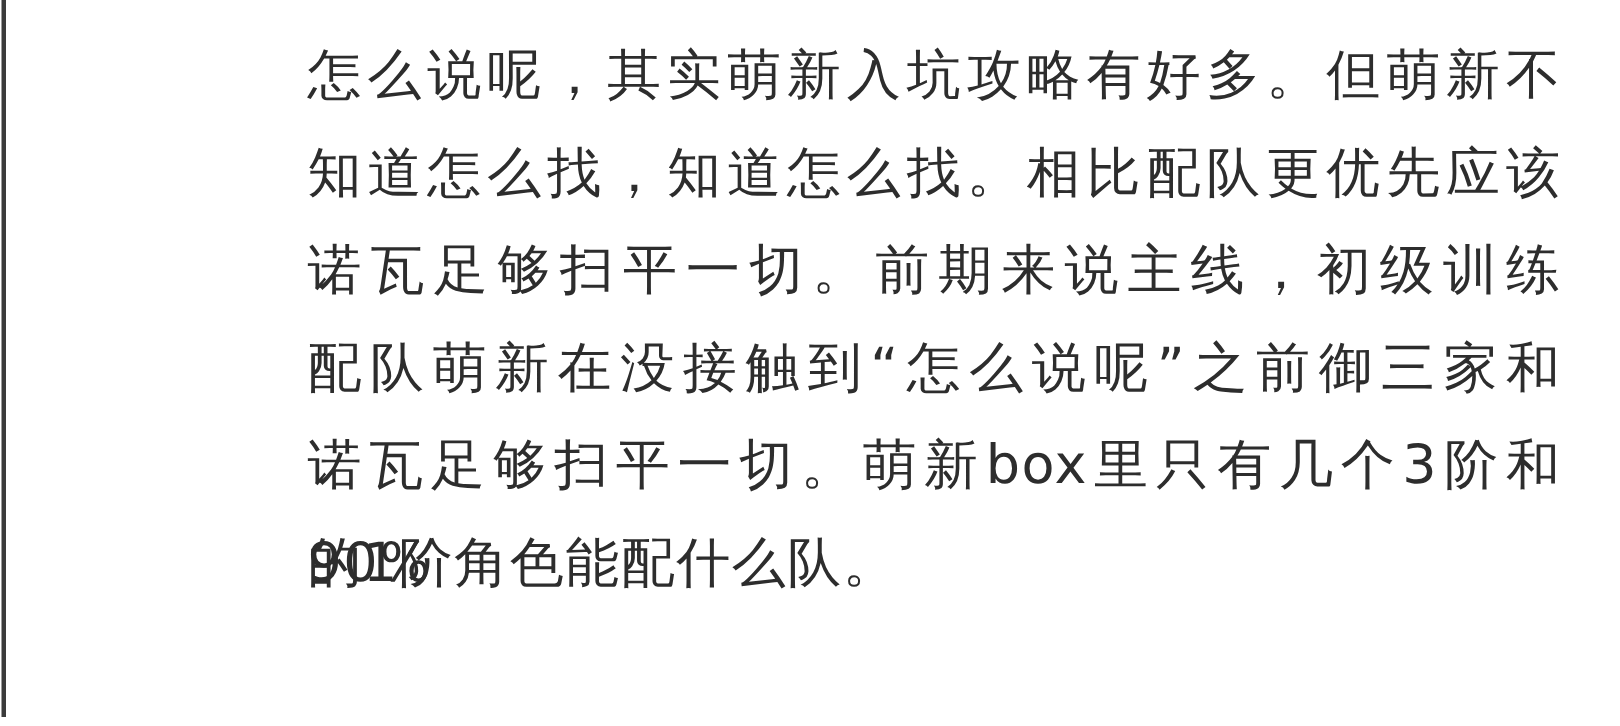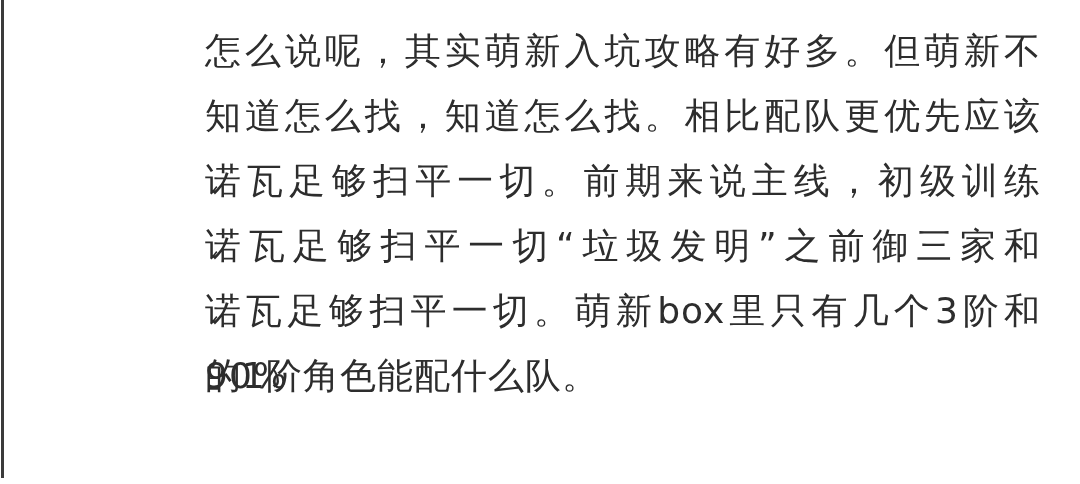--- a/index.html
+++ b/index.html
@@ -56,17 +56,17 @@
 </head>
 <body>
 
 <div class="page">
   <div class="left-rule"></div>
 
   <div class="text-block">
     <div class="text-line justified">怎么说呢，其实萌新入坑攻略有好多。但萌新不</div>
     <div class="text-line justified">知道怎么找，知道怎么找。相比配队更优先应该</div>
     <div class="text-line justified">诺瓦足够扫平一切。前期来说主线，初级训练</div>
-    <div class="text-line justified">诺瓦足够扫平一切“垃圾发明”之前御三家和</div>
+    <div class="text-line justified">配队萌新在没接触到“怎么说呢”之前御三家和</div>
     <div class="text-line justified">诺瓦足够扫平一切。萌新box里只有几个3阶和90%</div>
     <div class="text-line last">的1阶角色能配什么队。</div>
   </div>
 </div>
 
 </body></html>

